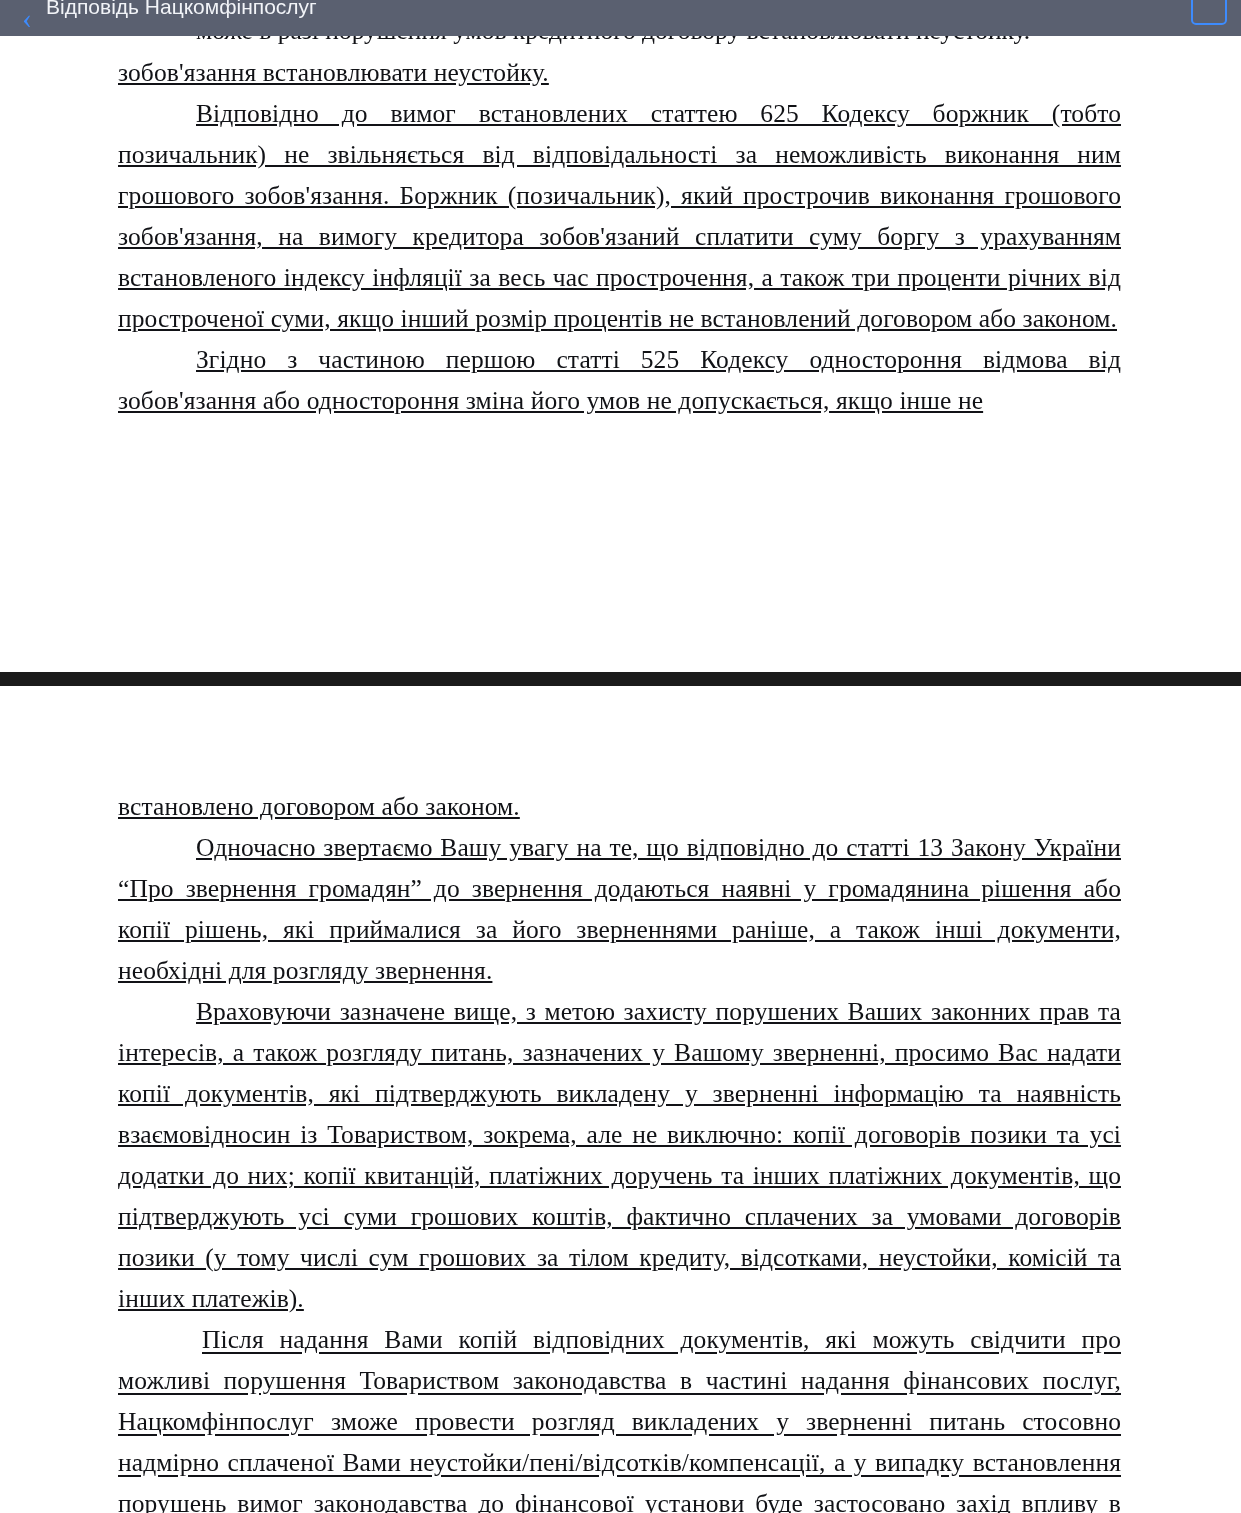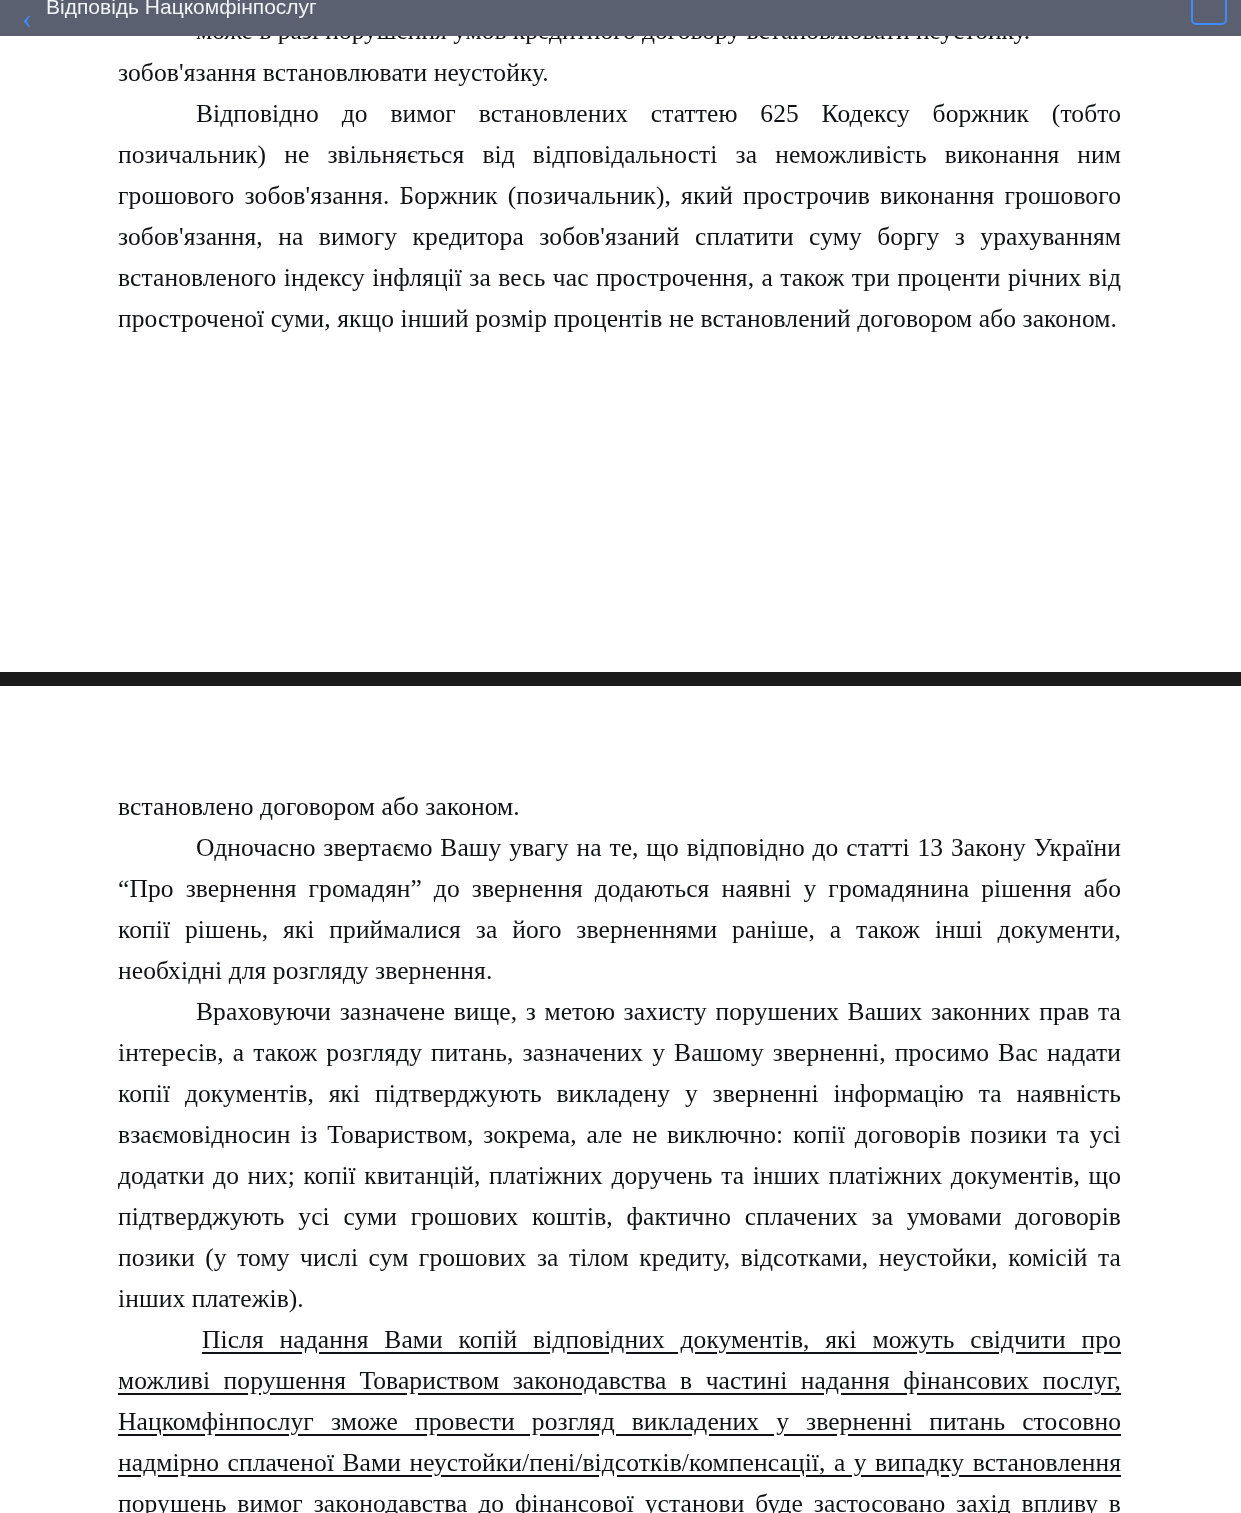--- a/index.html
+++ b/index.html
@@ -91,20 +91,21 @@
     padding-top: 100px;
   }
 
   .para {
     font-size: 25.5px;
     line-height: 41px;
     color: #111216;
     text-align: justify;
     margin: 0;
     letter-spacing: 0.1px;
+    text-decoration: underline;
   }
   .para.indent {
     text-indent: 78px;
   }
   .para.underline {
     text-decoration: underline;
     text-underline-offset: 4px;
     text-indent: 84px;
   }
 
@@ -132,20 +133,21 @@
 <body>
 
 <div class="doc-scroll">
 
   <div class="page page-one">
     <div class="cut-line">
       <div class="inner">може в разі порушення умов кредитного договору встановлювати неустойку.</div>
     </div>
     <p class="para">зобов'язання встановлювати неустойку.</p>
     <p class="para indent">Відповідно до вимог встановлених статтею 625 Кодексу боржник (тобто позичальник) не звільняється від відповідальності за неможливість виконання ним грошового зобов'язання. Боржник (позичальник), який прострочив виконання грошового зобов'язання, на вимогу кредитора зобов'язаний сплатити суму боргу з урахуванням встановленого індексу інфляції за весь час прострочення, а також три проценти річних від простроченої суми, якщо інший розмір процентів не встановлений договором або законом.</p>
+    <p class="para indent">Згідно з частиною першою статті 525 Кодексу одностороння відмова від зобов'язання або одностороння зміна його умов не допускається, якщо інше не</p>
   </div>
 
   <div class="page-gap"></div>
 
   <div class="page page-two">
     <p class="para">встановлено договором або законом.</p>
     <p class="para indent">Одночасно звертаємо Вашу увагу на те, що відповідно до статті 13 Закону України “Про звернення громадян” до звернення додаються наявні у громадянина рішення або копії рішень, які приймалися за його зверненнями раніше, а також інші документи, необхідні для розгляду звернення.</p>
     <p class="para indent">Враховуючи зазначене вище, з метою захисту порушених Ваших законних прав та інтересів, а також розгляду питань, зазначених у Вашому зверненні, просимо Вас надати копії документів, які підтверджують викладену у зверненні інформацію та наявність взаємовідносин із Товариством, зокрема, але не виключно: копії договорів позики та усі додатки до них; копії квитанцій, платіжних доручень та інших платіжних документів, що підтверджують усі суми грошових коштів, фактично сплачених за умовами договорів позики (у тому числі сум грошових за тілом кредиту, відсотками, неустойки, комісій та інших платежів).</p>
     <p class="para underline">Після надання Вами копій відповідних документів, які можуть свідчити про можливі порушення Товариством законодавства в частині надання фінансових послуг, Нацкомфінпослуг зможе провести розгляд викладених у зверненні питань стосовно надмірно сплаченої Вами неустойки/пені/відсотків/компенсації, а у випадку встановлення порушень вимог законодавства до фінансової установи буде застосовано захід впливу в межах чинного законодавства.</p>
   </div>

